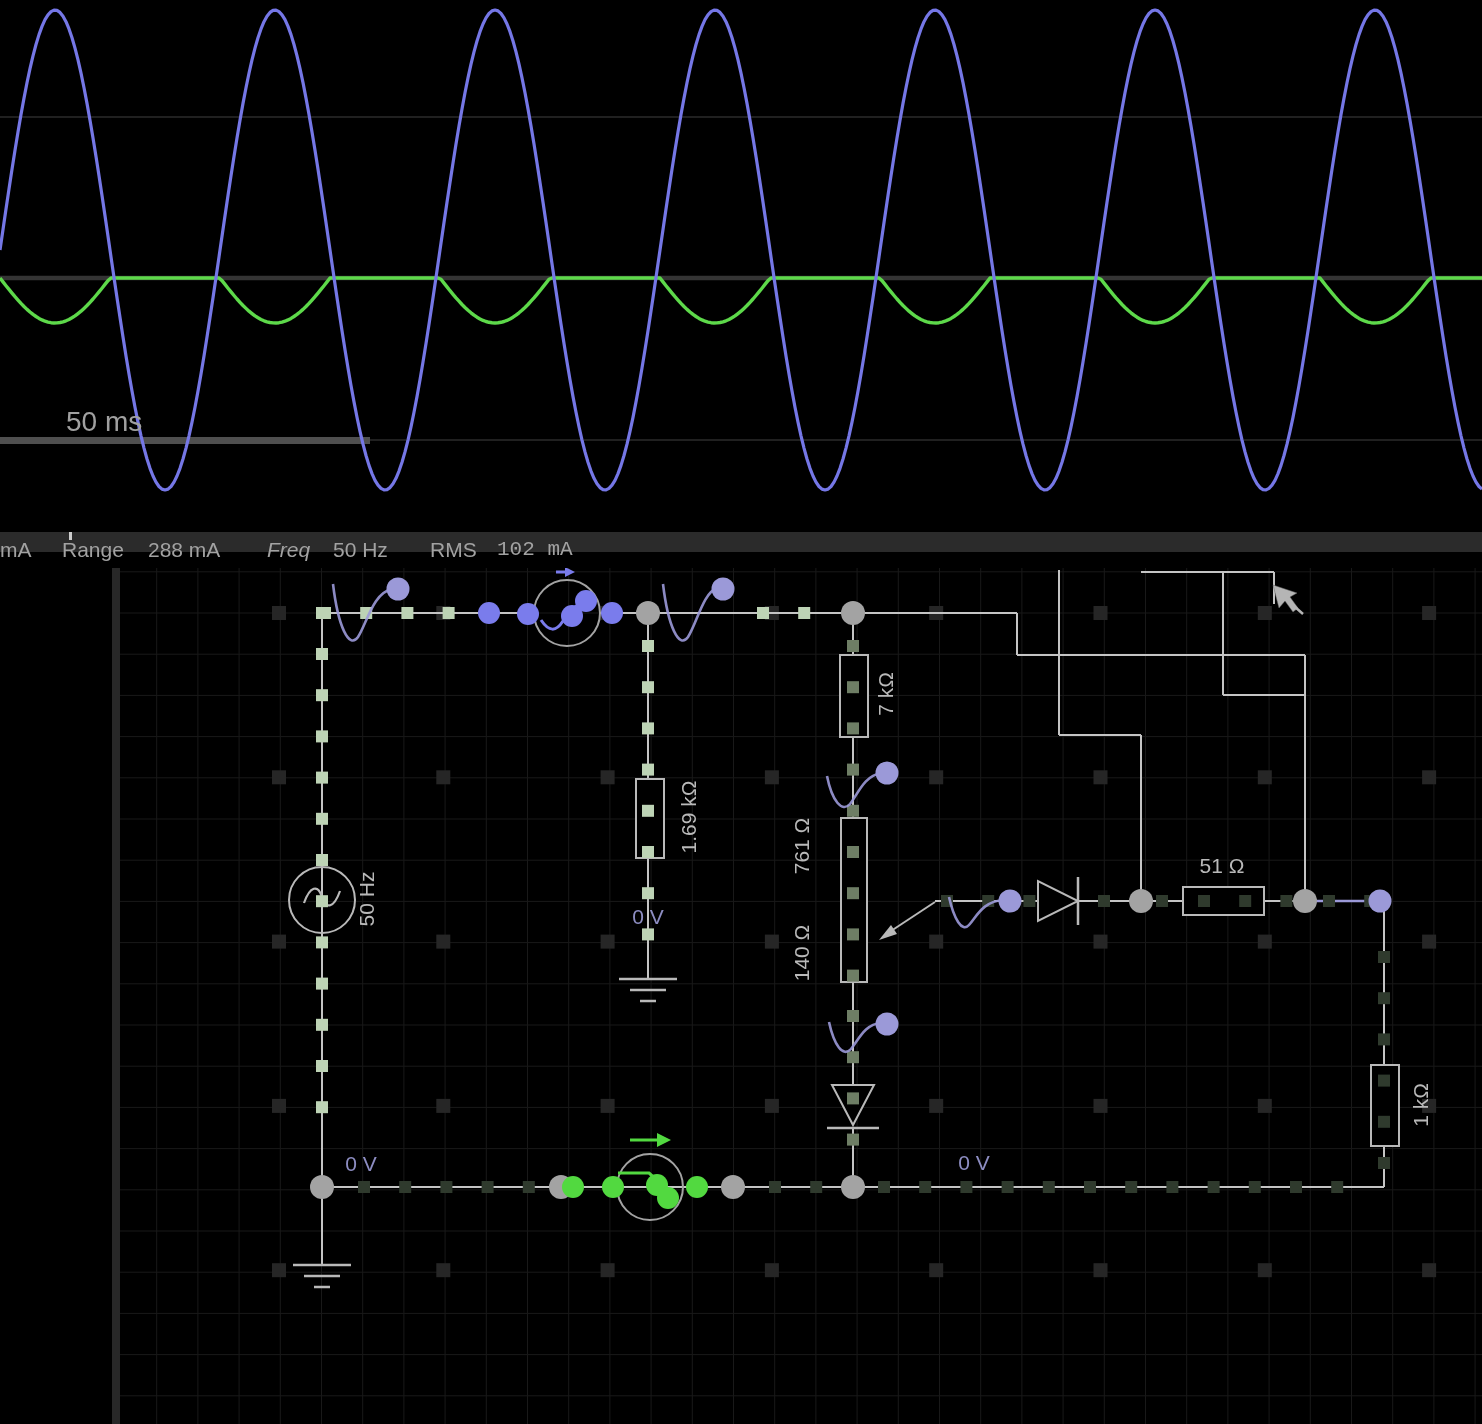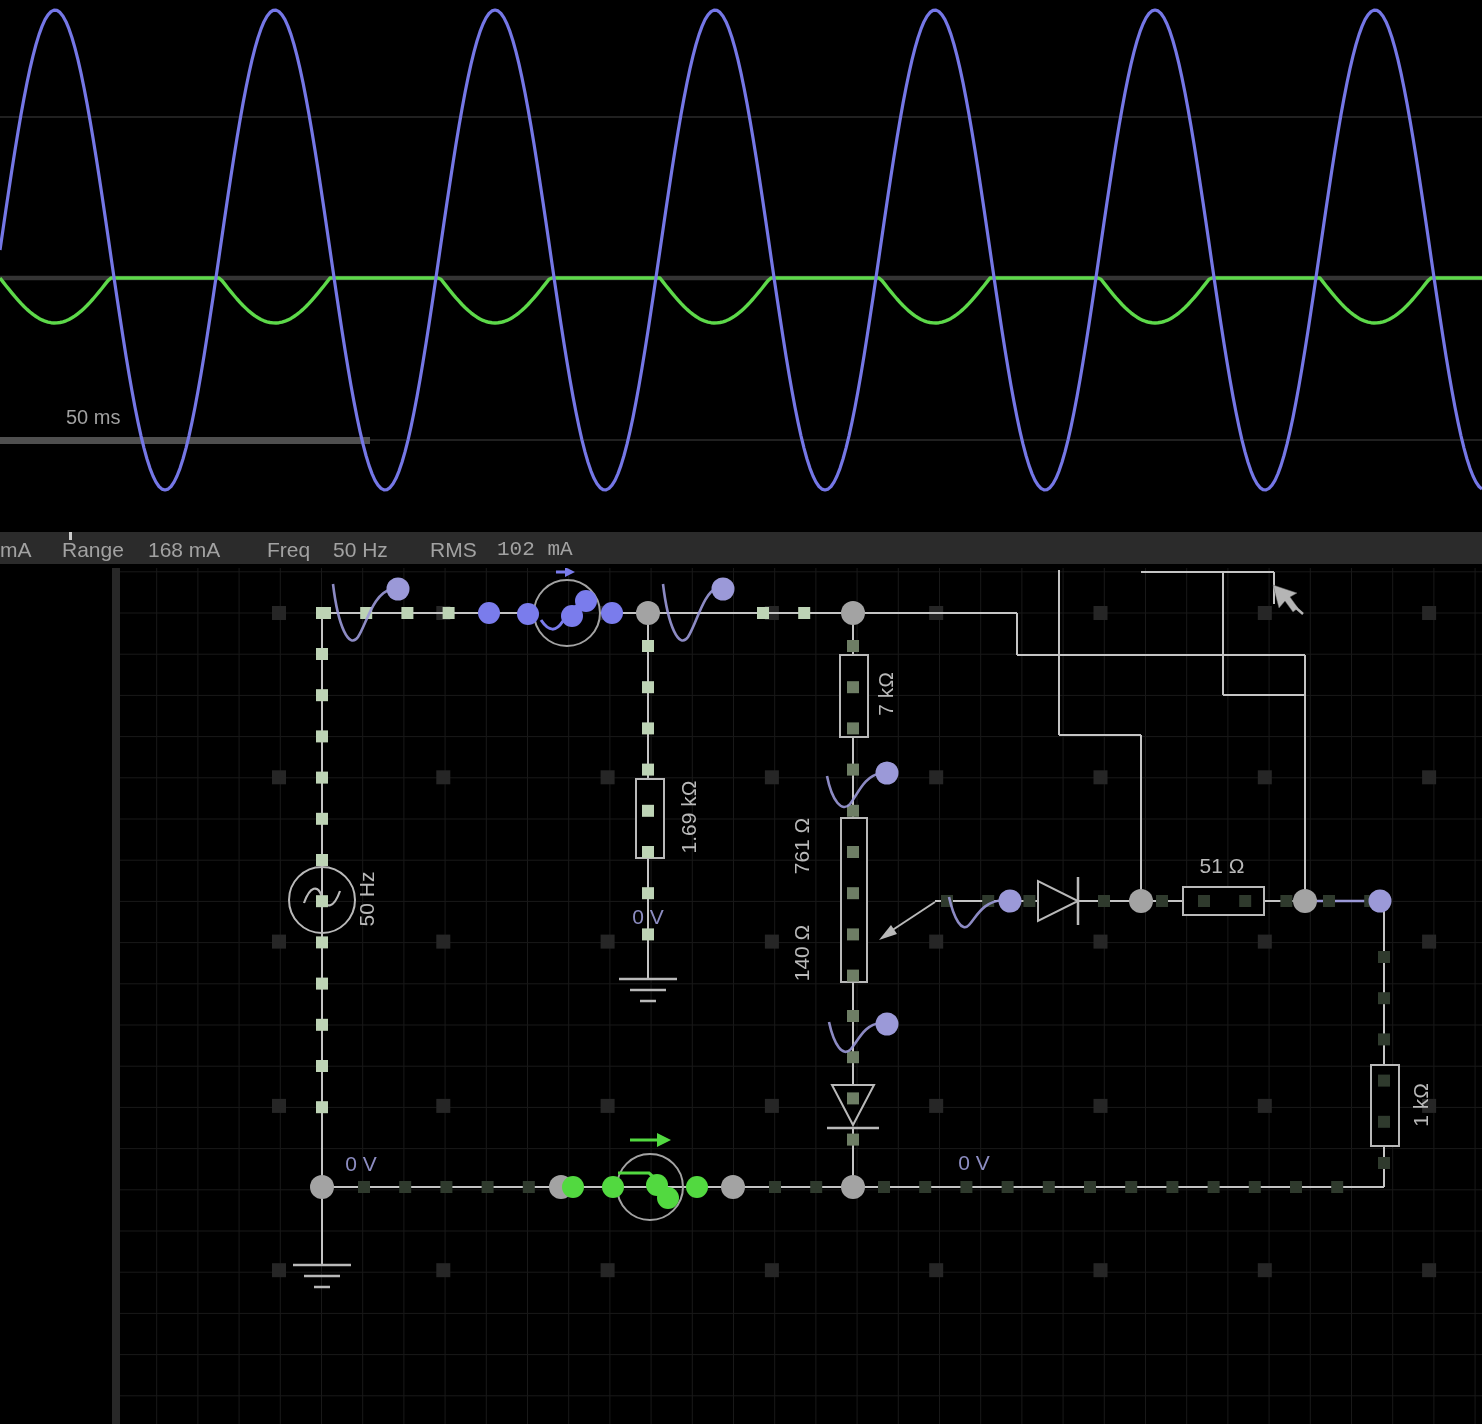--- a/index.html
+++ b/index.html
@@ -1,21 +1,21 @@
 <!DOCTYPE html>
 <html><head>
 <meta charset="utf-8">
 <style>
   html,body{margin:0;padding:0;background:#000;}
   #app{position:relative;width:1482px;height:1424px;background:#000;overflow:hidden;
        font-family:"Liberation Sans",sans-serif;}
   .scope{position:absolute;left:0;top:0;width:1482px;height:532px;background:#000;}
   .scope svg{position:absolute;left:0;top:0;}
-  .time-label{position:absolute;left:66px;top:406px;font-size:20px;color:#a0a0a0;}
-  .statusbar{position:absolute;left:0;top:532px;width:1482px;height:32px;background:#2b2b2b;}
+  .time-label{position:absolute;left:66px;top:406px;font-size:28px;color:#a0a0a0;}
+  .statusbar{position:absolute;left:0;top:532px;width:1482px;height:20px;background:#2b2b2b;}
   .statusbar span{position:absolute;top:0;line-height:36px;font-size:21px;color:#a2a2a2;white-space:pre;}
   .statusbar .tick{position:absolute;width:3px;height:8px;top:0;background:#cdcdcd;}
   .circuit{position:absolute;left:0;top:568px;width:1482px;height:856px;background:#000;}
   .circuit svg{position:absolute;left:0;top:0;}
   text{font-family:"Liberation Sans",sans-serif;}
 </style>
 </head>
 <body>
 
 <div id="app">
@@ -26,22 +26,22 @@
         <line x1="0" y1="278" x2="1482" y2="278" stroke="#343434" stroke-width="4.5"></line>
         <rect x="0" y="437" width="370" height="7" fill="#4f4f4f"></rect>
         <path d="M0,278.0 L3,281.9 L6,285.7 L9,289.4 L12,293.1 L15,296.7 L18,300.1 L21,303.4 L24,306.5 L27,309.4 L30,312.0 L33,314.4 L36,316.5 L39,318.4 L42,319.9 L45,321.2 L48,322.1 L51,322.7 L54,323.0 L57,322.9 L60,322.5 L63,321.8 L66,320.8 L69,319.5 L72,317.8 L75,315.9 L78,313.6 L81,311.2 L84,308.4 L87,305.5 L90,302.3 L93,299.0 L96,295.5 L99,291.9 L102,288.2 L105,284.4 L108,280.6 L111,278.0 L114,278.0 L117,278.0 L120,278.0 L123,278.0 L126,278.0 L129,278.0 L132,278.0 L135,278.0 L138,278.0 L141,278.0 L144,278.0 L147,278.0 L150,278.0 L153,278.0 L156,278.0 L159,278.0 L162,278.0 L165,278.0 L168,278.0 L171,278.0 L174,278.0 L177,278.0 L180,278.0 L183,278.0 L186,278.0 L189,278.0 L192,278.0 L195,278.0 L198,278.0 L201,278.0 L204,278.0 L207,278.0 L210,278.0 L213,278.0 L216,278.0 L219,278.0 L222,280.6 L225,284.4 L228,288.2 L231,291.9 L234,295.5 L237,299.0 L240,302.3 L243,305.5 L246,308.4 L249,311.2 L252,313.6 L255,315.9 L258,317.8 L261,319.5 L264,320.8 L267,321.8 L270,322.5 L273,322.9 L276,323.0 L279,322.7 L282,322.1 L285,321.2 L288,319.9 L291,318.4 L294,316.5 L297,314.4 L300,312.0 L303,309.4 L306,306.5 L309,303.4 L312,300.1 L315,296.7 L318,293.1 L321,289.4 L324,285.7 L327,281.9 L330,278.0 L333,278.0 L336,278.0 L339,278.0 L342,278.0 L345,278.0 L348,278.0 L351,278.0 L354,278.0 L357,278.0 L360,278.0 L363,278.0 L366,278.0 L369,278.0 L372,278.0 L375,278.0 L378,278.0 L381,278.0 L384,278.0 L387,278.0 L390,278.0 L393,278.0 L396,278.0 L399,278.0 L402,278.0 L405,278.0 L408,278.0 L411,278.0 L414,278.0 L417,278.0 L420,278.0 L423,278.0 L426,278.0 L429,278.0 L432,278.0 L435,278.0 L438,278.0 L441,279.3 L444,283.1 L447,286.9 L450,290.7 L453,294.3 L456,297.9 L459,301.2 L462,304.5 L465,307.5 L468,310.3 L471,312.8 L474,315.1 L477,317.2 L480,318.9 L483,320.4 L486,321.5 L489,322.3 L492,322.8 L495,323.0 L498,322.8 L501,322.3 L504,321.5 L507,320.4 L510,318.9 L513,317.2 L516,315.1 L519,312.8 L522,310.3 L525,307.5 L528,304.5 L531,301.2 L534,297.9 L537,294.3 L540,290.7 L543,286.9 L546,283.1 L549,279.3 L552,278.0 L555,278.0 L558,278.0 L561,278.0 L564,278.0 L567,278.0 L570,278.0 L573,278.0 L576,278.0 L579,278.0 L582,278.0 L585,278.0 L588,278.0 L591,278.0 L594,278.0 L597,278.0 L600,278.0 L603,278.0 L606,278.0 L609,278.0 L612,278.0 L615,278.0 L618,278.0 L621,278.0 L624,278.0 L627,278.0 L630,278.0 L633,278.0 L636,278.0 L639,278.0 L642,278.0 L645,278.0 L648,278.0 L651,278.0 L654,278.0 L657,278.0 L660,278.0 L663,281.9 L666,285.7 L669,289.4 L672,293.1 L675,296.7 L678,300.1 L681,303.4 L684,306.5 L687,309.4 L690,312.0 L693,314.4 L696,316.5 L699,318.4 L702,319.9 L705,321.2 L708,322.1 L711,322.7 L714,323.0 L717,322.9 L720,322.5 L723,321.8 L726,320.8 L729,319.5 L732,317.8 L735,315.9 L738,313.6 L741,311.2 L744,308.4 L747,305.5 L750,302.3 L753,299.0 L756,295.5 L759,291.9 L762,288.2 L765,284.4 L768,280.6 L771,278.0 L774,278.0 L777,278.0 L780,278.0 L783,278.0 L786,278.0 L789,278.0 L792,278.0 L795,278.0 L798,278.0 L801,278.0 L804,278.0 L807,278.0 L810,278.0 L813,278.0 L816,278.0 L819,278.0 L822,278.0 L825,278.0 L828,278.0 L831,278.0 L834,278.0 L837,278.0 L840,278.0 L843,278.0 L846,278.0 L849,278.0 L852,278.0 L855,278.0 L858,278.0 L861,278.0 L864,278.0 L867,278.0 L870,278.0 L873,278.0 L876,278.0 L879,278.0 L882,280.6 L885,284.4 L888,288.2 L891,291.9 L894,295.5 L897,299.0 L900,302.3 L903,305.5 L906,308.4 L909,311.2 L912,313.6 L915,315.9 L918,317.8 L921,319.5 L924,320.8 L927,321.8 L930,322.5 L933,322.9 L936,323.0 L939,322.7 L942,322.1 L945,321.2 L948,319.9 L951,318.4 L954,316.5 L957,314.4 L960,312.0 L963,309.4 L966,306.5 L969,303.4 L972,300.1 L975,296.7 L978,293.1 L981,289.4 L984,285.7 L987,281.9 L990,278.0 L993,278.0 L996,278.0 L999,278.0 L1002,278.0 L1005,278.0 L1008,278.0 L1011,278.0 L1014,278.0 L1017,278.0 L1020,278.0 L1023,278.0 L1026,278.0 L1029,278.0 L1032,278.0 L1035,278.0 L1038,278.0 L1041,278.0 L1044,278.0 L1047,278.0 L1050,278.0 L1053,278.0 L1056,278.0 L1059,278.0 L1062,278.0 L1065,278.0 L1068,278.0 L1071,278.0 L1074,278.0 L1077,278.0 L1080,278.0 L1083,278.0 L1086,278.0 L1089,278.0 L1092,278.0 L1095,278.0 L1098,278.0 L1101,279.3 L1104,283.1 L1107,286.9 L1110,290.7 L1113,294.3 L1116,297.9 L1119,301.2 L1122,304.5 L1125,307.5 L1128,310.3 L1131,312.8 L1134,315.1 L1137,317.2 L1140,318.9 L1143,320.4 L1146,321.5 L1149,322.3 L1152,322.8 L1155,323.0 L1158,322.8 L1161,322.3 L1164,321.5 L1167,320.4 L1170,318.9 L1173,317.2 L1176,315.1 L1179,312.8 L1182,310.3 L1185,307.5 L1188,304.5 L1191,301.2 L1194,297.9 L1197,294.3 L1200,290.7 L1203,286.9 L1206,283.1 L1209,279.3 L1212,278.0 L1215,278.0 L1218,278.0 L1221,278.0 L1224,278.0 L1227,278.0 L1230,278.0 L1233,278.0 L1236,278.0 L1239,278.0 L1242,278.0 L1245,278.0 L1248,278.0 L1251,278.0 L1254,278.0 L1257,278.0 L1260,278.0 L1263,278.0 L1266,278.0 L1269,278.0 L1272,278.0 L1275,278.0 L1278,278.0 L1281,278.0 L1284,278.0 L1287,278.0 L1290,278.0 L1293,278.0 L1296,278.0 L1299,278.0 L1302,278.0 L1305,278.0 L1308,278.0 L1311,278.0 L1314,278.0 L1317,278.0 L1320,278.0 L1323,281.9 L1326,285.7 L1329,289.4 L1332,293.1 L1335,296.7 L1338,300.1 L1341,303.4 L1344,306.5 L1347,309.4 L1350,312.0 L1353,314.4 L1356,316.5 L1359,318.4 L1362,319.9 L1365,321.2 L1368,322.1 L1371,322.7 L1374,323.0 L1377,322.9 L1380,322.5 L1383,321.8 L1386,320.8 L1389,319.5 L1392,317.8 L1395,315.9 L1398,313.6 L1401,311.2 L1404,308.4 L1407,305.5 L1410,302.3 L1413,299.0 L1416,295.5 L1419,291.9 L1422,288.2 L1425,284.4 L1428,280.6 L1431,278.0 L1434,278.0 L1437,278.0 L1440,278.0 L1443,278.0 L1446,278.0 L1449,278.0 L1452,278.0 L1455,278.0 L1458,278.0 L1461,278.0 L1464,278.0 L1467,278.0 L1470,278.0 L1473,278.0 L1476,278.0 L1479,278.0 L1482,278.0" fill="none" stroke="#5dd94a" stroke-width="3.4" stroke-linejoin="round"></path>
         <path d="M0,250.0 L3,229.5 L6,209.1 L9,189.0 L12,169.3 L15,150.3 L18,132.0 L21,114.5 L24,98.1 L27,82.7 L30,68.6 L33,55.8 L36,44.5 L39,34.6 L42,26.4 L45,19.7 L48,14.8 L51,11.6 L54,10.1 L57,10.4 L60,12.4 L63,16.2 L66,21.7 L69,28.9 L72,37.7 L75,48.1 L78,59.9 L81,73.2 L84,87.7 L87,103.4 L90,120.2 L93,138.0 L96,156.6 L99,175.8 L102,195.6 L105,215.8 L108,236.3 L111,256.9 L114,277.4 L117,297.7 L120,317.6 L123,337.1 L126,355.9 L129,373.9 L132,391.1 L135,407.2 L138,422.1 L141,435.8 L144,448.1 L147,459.0 L150,468.3 L153,476.0 L156,482.1 L159,486.5 L162,489.1 L165,490.0 L168,489.1 L171,486.5 L174,482.1 L177,476.0 L180,468.3 L183,459.0 L186,448.1 L189,435.8 L192,422.1 L195,407.2 L198,391.1 L201,373.9 L204,355.9 L207,337.1 L210,317.6 L213,297.7 L216,277.4 L219,256.9 L222,236.3 L225,215.8 L228,195.6 L231,175.8 L234,156.6 L237,138.0 L240,120.2 L243,103.4 L246,87.7 L249,73.2 L252,59.9 L255,48.1 L258,37.7 L261,28.9 L264,21.7 L267,16.2 L270,12.4 L273,10.4 L276,10.1 L279,11.6 L282,14.8 L285,19.7 L288,26.4 L291,34.6 L294,44.5 L297,55.8 L300,68.6 L303,82.7 L306,98.1 L309,114.5 L312,132.0 L315,150.3 L318,169.3 L321,189.0 L324,209.1 L327,229.5 L330,250.0 L333,270.5 L336,290.9 L339,311.0 L342,330.7 L345,349.7 L348,368.0 L351,385.5 L354,401.9 L357,417.3 L360,431.4 L363,444.2 L366,455.5 L369,465.4 L372,473.6 L375,480.3 L378,485.2 L381,488.4 L384,489.9 L387,489.6 L390,487.6 L393,483.8 L396,478.3 L399,471.1 L402,462.3 L405,451.9 L408,440.1 L411,426.8 L414,412.3 L417,396.6 L420,379.8 L423,362.0 L426,343.4 L429,324.2 L432,304.4 L435,284.2 L438,263.7 L441,243.1 L444,222.6 L447,202.3 L450,182.4 L453,162.9 L456,144.1 L459,126.1 L462,108.9 L465,92.8 L468,77.9 L471,64.2 L474,51.9 L477,41.0 L480,31.7 L483,24.0 L486,17.9 L489,13.5 L492,10.9 L495,10.0 L498,10.9 L501,13.5 L504,17.9 L507,24.0 L510,31.7 L513,41.0 L516,51.9 L519,64.2 L522,77.9 L525,92.8 L528,108.9 L531,126.1 L534,144.1 L537,162.9 L540,182.4 L543,202.3 L546,222.6 L549,243.1 L552,263.7 L555,284.2 L558,304.4 L561,324.2 L564,343.4 L567,362.0 L570,379.8 L573,396.6 L576,412.3 L579,426.8 L582,440.1 L585,451.9 L588,462.3 L591,471.1 L594,478.3 L597,483.8 L600,487.6 L603,489.6 L606,489.9 L609,488.4 L612,485.2 L615,480.3 L618,473.6 L621,465.4 L624,455.5 L627,444.2 L630,431.4 L633,417.3 L636,401.9 L639,385.5 L642,368.0 L645,349.7 L648,330.7 L651,311.0 L654,290.9 L657,270.5 L660,250.0 L663,229.5 L666,209.1 L669,189.0 L672,169.3 L675,150.3 L678,132.0 L681,114.5 L684,98.1 L687,82.7 L690,68.6 L693,55.8 L696,44.5 L699,34.6 L702,26.4 L705,19.7 L708,14.8 L711,11.6 L714,10.1 L717,10.4 L720,12.4 L723,16.2 L726,21.7 L729,28.9 L732,37.7 L735,48.1 L738,59.9 L741,73.2 L744,87.7 L747,103.4 L750,120.2 L753,138.0 L756,156.6 L759,175.8 L762,195.6 L765,215.8 L768,236.3 L771,256.9 L774,277.4 L777,297.7 L780,317.6 L783,337.1 L786,355.9 L789,373.9 L792,391.1 L795,407.2 L798,422.1 L801,435.8 L804,448.1 L807,459.0 L810,468.3 L813,476.0 L816,482.1 L819,486.5 L822,489.1 L825,490.0 L828,489.1 L831,486.5 L834,482.1 L837,476.0 L840,468.3 L843,459.0 L846,448.1 L849,435.8 L852,422.1 L855,407.2 L858,391.1 L861,373.9 L864,355.9 L867,337.1 L870,317.6 L873,297.7 L876,277.4 L879,256.9 L882,236.3 L885,215.8 L888,195.6 L891,175.8 L894,156.6 L897,138.0 L900,120.2 L903,103.4 L906,87.7 L909,73.2 L912,59.9 L915,48.1 L918,37.7 L921,28.9 L924,21.7 L927,16.2 L930,12.4 L933,10.4 L936,10.1 L939,11.6 L942,14.8 L945,19.7 L948,26.4 L951,34.6 L954,44.5 L957,55.8 L960,68.6 L963,82.7 L966,98.1 L969,114.5 L972,132.0 L975,150.3 L978,169.3 L981,189.0 L984,209.1 L987,229.5 L990,250.0 L993,270.5 L996,290.9 L999,311.0 L1002,330.7 L1005,349.7 L1008,368.0 L1011,385.5 L1014,401.9 L1017,417.3 L1020,431.4 L1023,444.2 L1026,455.5 L1029,465.4 L1032,473.6 L1035,480.3 L1038,485.2 L1041,488.4 L1044,489.9 L1047,489.6 L1050,487.6 L1053,483.8 L1056,478.3 L1059,471.1 L1062,462.3 L1065,451.9 L1068,440.1 L1071,426.8 L1074,412.3 L1077,396.6 L1080,379.8 L1083,362.0 L1086,343.4 L1089,324.2 L1092,304.4 L1095,284.2 L1098,263.7 L1101,243.1 L1104,222.6 L1107,202.3 L1110,182.4 L1113,162.9 L1116,144.1 L1119,126.1 L1122,108.9 L1125,92.8 L1128,77.9 L1131,64.2 L1134,51.9 L1137,41.0 L1140,31.7 L1143,24.0 L1146,17.9 L1149,13.5 L1152,10.9 L1155,10.0 L1158,10.9 L1161,13.5 L1164,17.9 L1167,24.0 L1170,31.7 L1173,41.0 L1176,51.9 L1179,64.2 L1182,77.9 L1185,92.8 L1188,108.9 L1191,126.1 L1194,144.1 L1197,162.9 L1200,182.4 L1203,202.3 L1206,222.6 L1209,243.1 L1212,263.7 L1215,284.2 L1218,304.4 L1221,324.2 L1224,343.4 L1227,362.0 L1230,379.8 L1233,396.6 L1236,412.3 L1239,426.8 L1242,440.1 L1245,451.9 L1248,462.3 L1251,471.1 L1254,478.3 L1257,483.8 L1260,487.6 L1263,489.6 L1266,489.9 L1269,488.4 L1272,485.2 L1275,480.3 L1278,473.6 L1281,465.4 L1284,455.5 L1287,444.2 L1290,431.4 L1293,417.3 L1296,401.9 L1299,385.5 L1302,368.0 L1305,349.7 L1308,330.7 L1311,311.0 L1314,290.9 L1317,270.5 L1320,250.0 L1323,229.5 L1326,209.1 L1329,189.0 L1332,169.3 L1335,150.3 L1338,132.0 L1341,114.5 L1344,98.1 L1347,82.7 L1350,68.6 L1353,55.8 L1356,44.5 L1359,34.6 L1362,26.4 L1365,19.7 L1368,14.8 L1371,11.6 L1374,10.1 L1377,10.4 L1380,12.4 L1383,16.2 L1386,21.7 L1389,28.9 L1392,37.7 L1395,48.1 L1398,59.9 L1401,73.2 L1404,87.7 L1407,103.4 L1410,120.2 L1413,138.0 L1416,156.6 L1419,175.8 L1422,195.6 L1425,215.8 L1428,236.3 L1431,256.9 L1434,277.4 L1437,297.7 L1440,317.6 L1443,337.1 L1446,355.9 L1449,373.9 L1452,391.1 L1455,407.2 L1458,422.1 L1461,435.8 L1464,448.1 L1467,459.0 L1470,468.3 L1473,476.0 L1476,482.1 L1479,486.5 L1482,489.1" fill="none" stroke="#7577e6" stroke-width="3.2" stroke-linejoin="round"></path>
       </svg>
     <div class="time-label">50 ms</div>
   </div>
   <div class="statusbar" id="statusbar">
       <span style="left: 0px;">mA</span>
       <span style="left: 62px;">Range</span>
-      <span style="left: 148px;">168 mA</span>
-      <span style="left: 267px;">Freq</span>
+      <span style="left: 148px;">288 mA</span>
+      <span style="left: 267px; font-style: italic;">Freq</span>
       <span style="left: 333px;">50 Hz</span>
       <span style="left: 430px; text-align: center;">RMS</span>
       <span style="left: 497px; font-family: Liberation Mono, monospace;">102 mA</span>
       <div class="tick" style="left: 69px;"></div>
     </div>
   <div class="circuit">
     <svg id="circuit-svg" width="1482" height="856" viewBox="0 568 1482 856">
         <line x1="115.5" y1="568" x2="115.5" y2="1424" stroke="#191919" stroke-width="1"></line>
         <line x1="156.7" y1="568" x2="156.7" y2="1424" stroke="#191919" stroke-width="1"></line>
         <line x1="197.89999999999998" y1="568" x2="197.89999999999998" y2="1424" stroke="#191919" stroke-width="1"></line>

